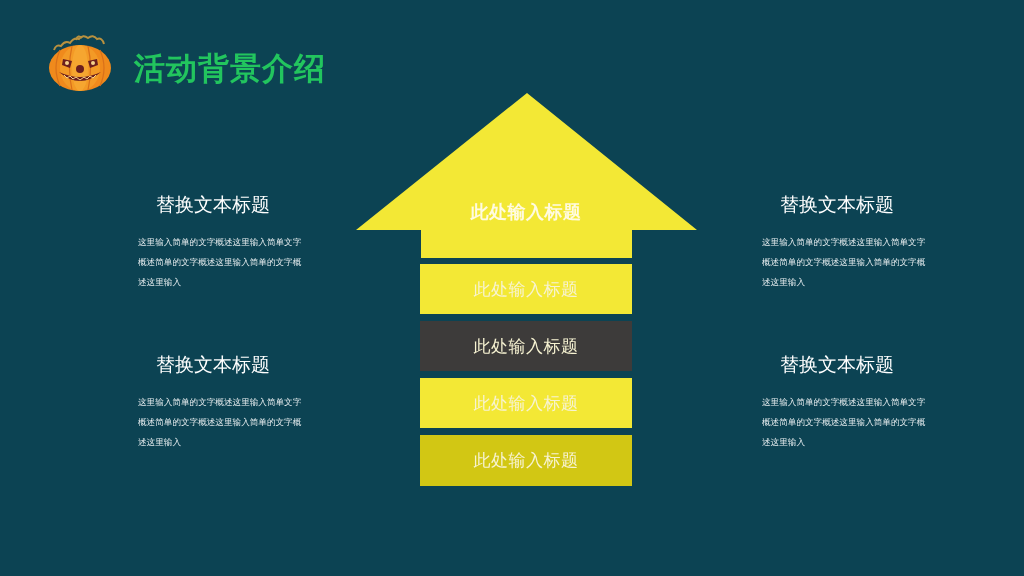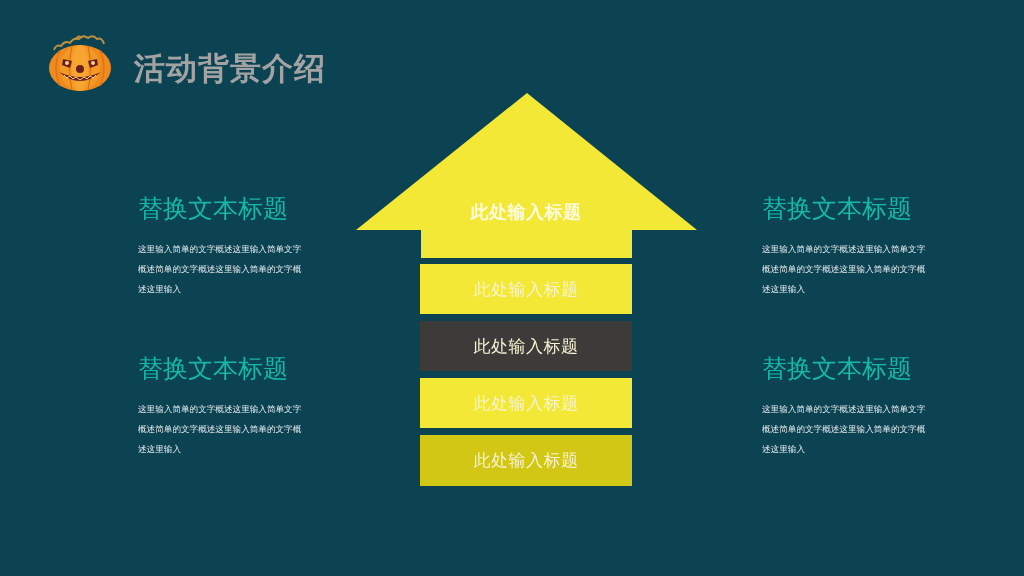--- a/index.html
+++ b/index.html
@@ -7,24 +7,24 @@
     body {
       background: #0c4353;
       font-family: "DejaVu Sans", "Liberation Sans", sans-serif;
       position: relative;
       color: #fff;
     }
     .header { position: absolute; left: 46px; top: 34px; height: 56px; display: flex; align-items: center; }
     .pumpkin { width: 68px; height: 60px; position: relative; }
     .page-title {
       position: absolute; left: 134px; top: 48px;
-      font-size: 31px; font-weight: bold; color: #a3a3a3; letter-spacing: 1px; white-space: nowrap;
+      font-size: 31px; font-weight: bold; color: #22c55e; letter-spacing: 1px; white-space: nowrap;
     }
     .side-block { position: absolute; width: 170px; }
-    .side-title { font-size: 25px; color: #14b8a6; text-align: center; width: 150px; white-space: nowrap; }
+    .side-title { font-size: 19px; color: #ffffff; text-align: center; width: 150px; white-space: nowrap; }
     .side-desc { margin-top: 14px; font-size: 8.6px; line-height: 20px; color: #e8eef0; width: 165px; }
     .arrow-svg { position: absolute; left: 0; top: 0; }
     .box {
       position: absolute; left: 420px; width: 212px;
       display: flex; align-items: center; justify-content: center;
       font-family: "DejaVu Serif", "Liberation Serif", serif;
       font-size: 17px; color: #f7f3d2; letter-spacing: 0.5px;
     }
     .arrow-label {
       position: absolute; left: 420px; top: 200px; width: 212px; text-align: center;

